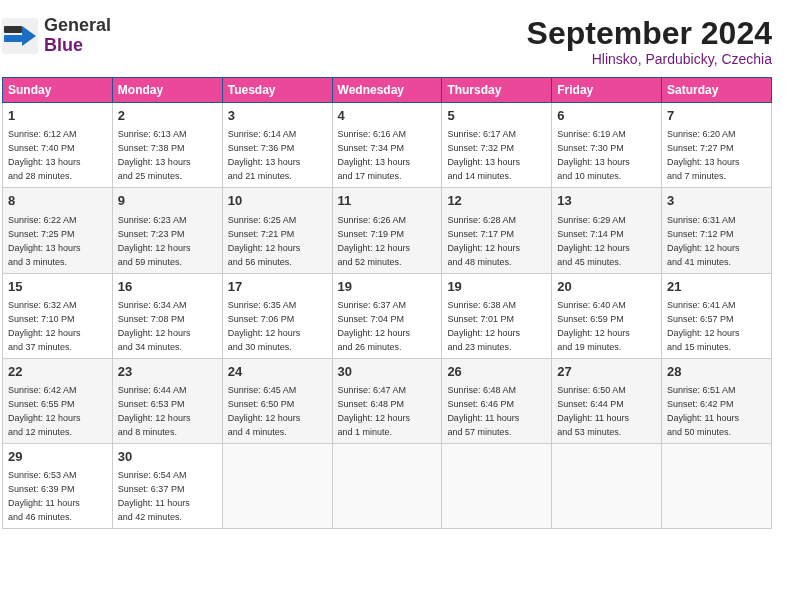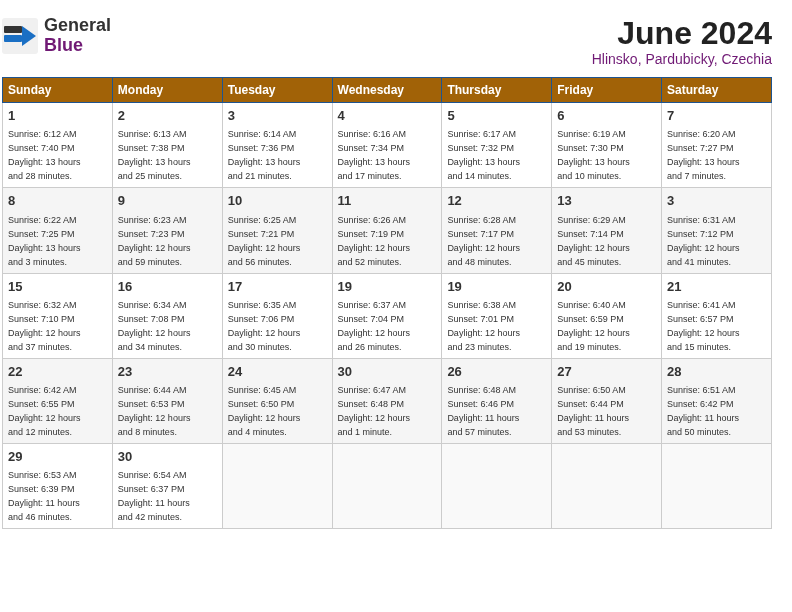--- a/index.html
+++ b/index.html
@@ -48,21 +48,21 @@
     .subtitle {
       font-size: 14px;
       color: #701a75;
     }
     table {
       width: 100%;
       border-collapse: collapse;
       font-size: 10px;
     }
     thead tr th {
-      background-color: #a16207;
+      background-color: #ec4899;
       color: #fff;
       text-align: left;
       padding: 5px 5px;
       font-size: 12px;
       font-weight: bold;
       border: 1px solid #1e5490;
     }
     tbody tr td {
       vertical-align: top;
       padding: 4px 5px;
@@ -101,21 +101,21 @@
         <polygon points="20,8 34,18 20,28" fill="#1a6fc4"></polygon>
         <rect x="2" y="8" width="18" height="7" rx="1" fill="#333"></rect>
         <rect x="2" y="17" width="18" height="7" rx="1" fill="#1a6fc4"></rect>
       </svg>
       <div class="logo-text">
         <span class="logo-general">General</span><br>
         <span class="logo-blue">Blue</span>
       </div>
     </div>
     <div class="title-block">
-      <div class="month-title">June 2024</div>
+      <div class="month-title">September 2024</div>
       <div class="subtitle">Hlinsko, Pardubicky, Czechia</div>
     </div>
   </div>
 
   <table>
     <thead>
       <tr>
           <th>Sunday</th>
           <th>Monday</th>
           <th>Tuesday</th>

